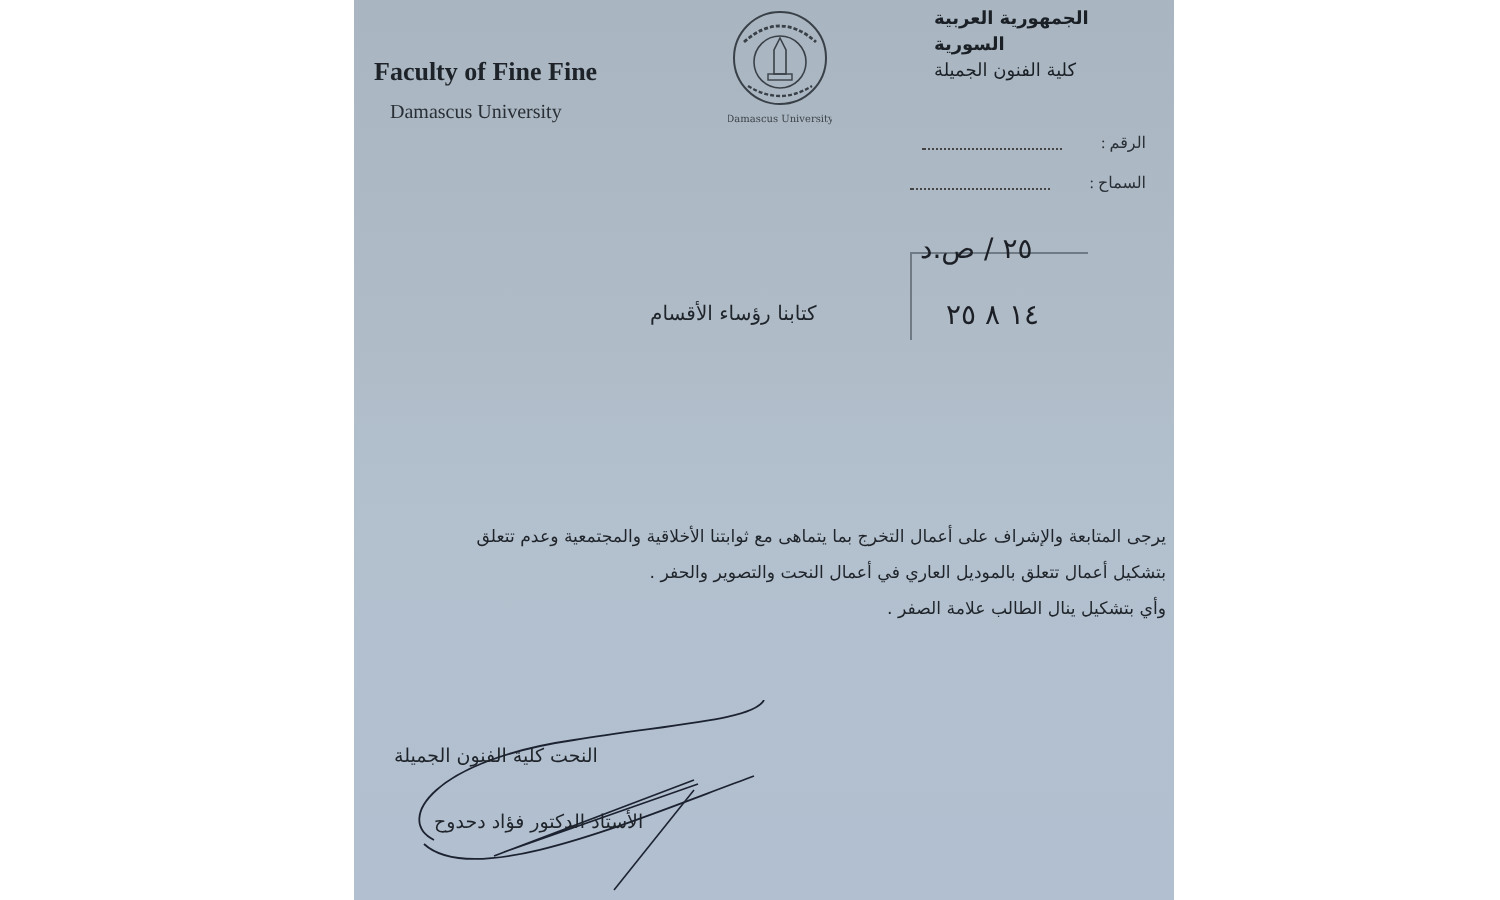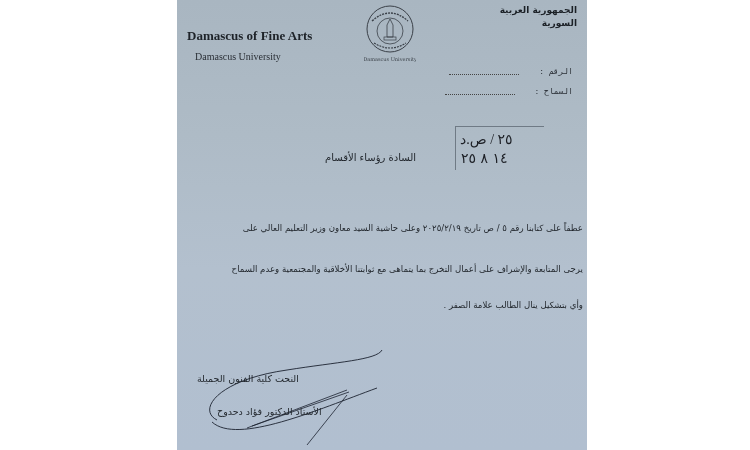--- a/index.html
+++ b/index.html
@@ -4,73 +4,74 @@
   <style>
     html, body { margin:0; padding:0; }
     body { width:750px; height:450px; background:#ffffff; position:relative; overflow:hidden; font-family:"DejaVu Serif", serif; }
     .paper { position:absolute; left:177px; top:0; width:410px; height:450px;
       background: linear-gradient(180deg, #a9b6c1 0%, #aebbc6 30%, #b3c0ce 60%, #b1bfd0 100%);
       }
     .abs { position:absolute; }
     .en-title { left:10px; top:28px; font-family:"Liberation Serif", serif; font-weight:bold; font-size:13px; color:#1e2329; }
     .en-sub { left:18px; top:51px; font-family:"Liberation Serif", serif; font-size:10px; color:#2a2f36; }
     .logo { left:187px; top:3px; width:52px; height:62px; }
-    .ar-head { right:10px; top:4px; direction:rtl; text-align:right; font-family:"DejaVu Sans", sans-serif; color:#1b2026; width:110px; }
+    .ar-head { right:10px; top:4px; direction:rtl; text-align:left; font-family:"DejaVu Sans", sans-serif; color:#1b2026; width:110px; }
     .ar-head div { font-size:9px; line-height:13px; }
     .ar-head .l1 { font-weight:bold; }
-    .meta { right:14px; direction:rtl; font-family:Liberation Mono, monospace; font-size:8px; color:#2a2f36; display:flex; align-items:center; gap:20px;justify-content:center; }
+    .meta { right:14px; direction:rtl; font-family:Liberation Serif, serif; font-size:8px; color:#2a2f36; display:flex; align-items:center; gap:20px;justify-content:center; }
     .meta .dots { border-bottom:1px dotted #444; width:70px; height:6px; }
     .stamp { left:278px; top:126px; width:88px; height:43px; border:1px solid #6f7a85; border-right:none; border-bottom:none; }
     .hand { font-family:"DejaVu Sans", sans-serif; color:#1c1f25; font-size:14px; direction:rtl; }
     .addressee { left:148px; top:152px; direction:rtl; font-family:"DejaVu Sans", sans-serif; font-size:10px; color:#1f242a; }
     .body-text { left:8px; width:398px; direction:rtl; text-align:right; font-family:"DejaVu Sans", sans-serif; font-size:8.6px; color:#1f242a; line-height:15px; }
     .sig { direction:rtl; font-family:"DejaVu Sans", sans-serif; font-size:9.5px; color:#1f242a; }
     svg.scribble { position:absolute; left:0; top:350px; width:240px; height:100px; }
   </style>
 </head>
 <body>
 
 <div class="paper">
 
-  <div class="abs en-title">Damascus of Fine Arts</div>
+  <div class="abs en-title">Faculty of Fine Fine</div>
   <div class="abs en-sub">Damascus University</div>
 
   <div class="abs logo">
     <svg width="52" height="62" viewBox="0 0 52 62">
       <circle cx="26" cy="26" r="23" fill="none" stroke="#3a4048" stroke-width="1"></circle>
       <circle cx="26" cy="28" r="13" fill="none" stroke="#3a4048" stroke-width="0.8"></circle>
       <path d="M26 16 L29 22 L29 34 L23 34 L23 22 Z" fill="none" stroke="#3a4048" stroke-width="0.8"></path>
       <rect x="20" y="34" width="12" height="3" fill="none" stroke="#3a4048" stroke-width="0.7"></rect>
       <path d="M8 18 Q26 2 44 18" fill="none" stroke="#3a4048" stroke-width="1.4" stroke-dasharray="2 1"></path>
       <path d="M10 40 Q26 50 42 40" fill="none" stroke="#3a4048" stroke-width="1.2" stroke-dasharray="2 1"></path>
       <text x="26" y="58" font-size="5" text-anchor="middle" fill="#3a4048" font-family="DejaVu Serif, serif">Damascus University</text>
     </svg>
   </div>
 
   <div class="abs ar-head">
     <div class="l1">الجمهورية العربية السورية</div>
+    <div>كلية الفنون الجميلة</div>
   </div>
 
   <div class="abs meta" style="top:67px;">
     <span>الرقم :</span>
     <span class="dots"></span>
   </div>
   <div class="abs meta" style="top:87px;">
     <span>السماح :</span>
     <span class="dots"></span>
   </div>
 
   <div class="abs stamp"></div>
-  <div class="abs hand" style="left:283px; top:131px;font-family:Liberation Serif, serif;">٢٥ / ص.د</div>
-  <div class="abs hand" style="left:284px; top:150px;">١٤ ٨ ٢٥</div>
+  <div class="abs hand" style="left:283px; top:117px;">٢٥ / ص.د</div>
+  <div class="abs hand" style="left:296px; top:150px;">١٤ ٨ ٢٥</div>
 
-  <div class="abs addressee">السادة رؤساء الأقسام</div>
+  <div class="abs addressee">كتابنا رؤساء الأقسام</div>
 
-  <div class="abs body-text" style="top:221px;">عطفاً على كتابنا رقم ٥ / ص تاريخ ٢٠٢٥/٢/١٩ وعلى حاشية السيد معاون وزير التعليم العالي على</div>
-  <div class="abs body-text" style="top:262px;">يرجى المتابعة والإشراف على أعمال التخرج بما يتماهى مع ثوابتنا الأخلاقية والمجتمعية وعدم السماح</div>
+  <div class="abs body-text" style="top:262px;">يرجى المتابعة والإشراف على أعمال التخرج بما يتماهى مع ثوابتنا الأخلاقية والمجتمعية وعدم تتعلق</div>
+  <div class="abs body-text" style="top:280px;">بتشكيل أعمال تتعلق بالموديل العاري في أعمال النحت والتصوير والحفر .</div>
   <div class="abs body-text" style="top:298px;">وأي بتشكيل ينال الطالب علامة الصفر .</div>
 
   <svg class="scribble" viewBox="0 0 240 100">
     <path d="M40 70 C 20 60, 40 30, 110 20 C 160 12, 200 10, 205 0" fill="none" stroke="#1c2230" stroke-width="0.9"></path>
     <path d="M35 72 C 60 95, 140 60, 200 38" fill="none" stroke="#1c2230" stroke-width="0.9"></path>
     <path d="M70 78 L 170 40 M75 76 L 172 42" fill="none" stroke="#1c2230" stroke-width="0.8"></path>
     <path d="M130 95 L 170 45" fill="none" stroke="#1c2230" stroke-width="0.8"></path>
   </svg>
 
   <div class="abs sig" style="left:20px; top:373px;">النحت كلية الفنون الجميلة</div>

